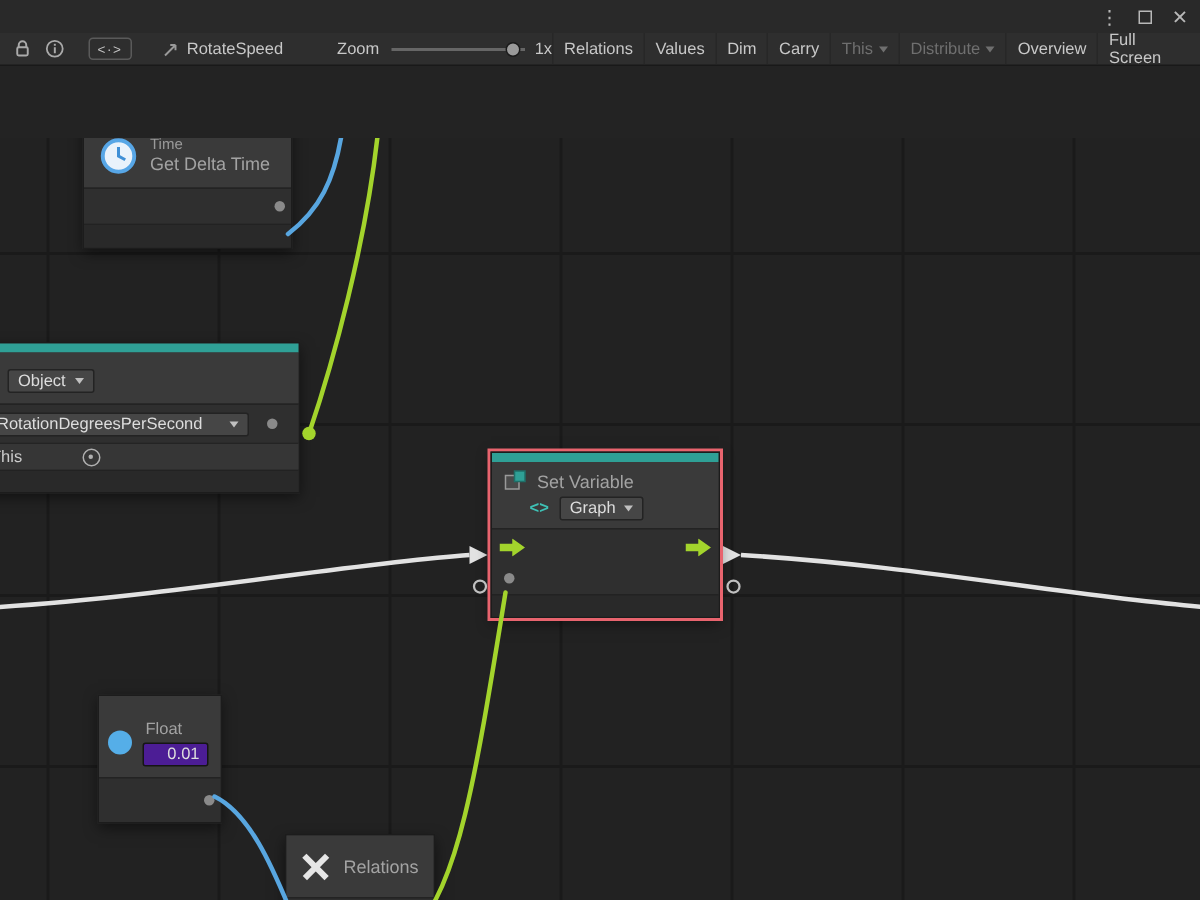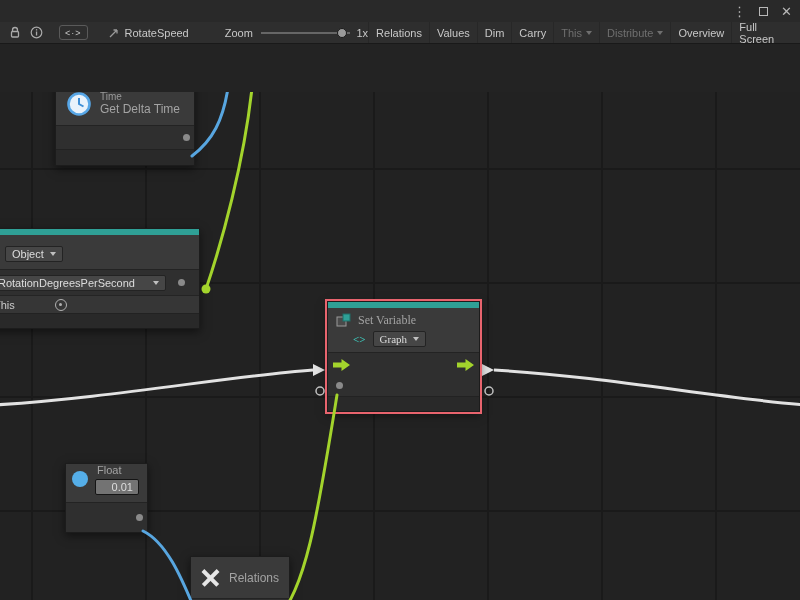--- a/index.html
+++ b/index.html
@@ -39,33 +39,33 @@
             background-image:linear-gradient(90deg,#1a1a1a 0,#1a1a1a 2px,transparent 2px),
                              linear-gradient(#1a1a1a 0,#1a1a1a 2px,transparent 2px);
             background-size:114px 100%, 100% 114px;
             background-position:31px 0, 0 76px;margin-top:48px; }
   svg.wires { position:absolute; left:0; top:0; pointer-events:none; }
   #wires-under { z-index:1; } #wires-over { z-index:4; }
 
   
   .node { position:absolute; background:#2f2f2f; border:1px solid #1c1c1c;
           box-shadow:0 3px 9px rgba(0,0,0,.5); z-index:2; }
-  .node.selected { box-shadow:0 0 0 2px #e8646e, 0 3px 9px rgba(0,0,0,.5);font-family:Liberation Serif, serif; }
+  .node.selected { box-shadow:0 0 0 2px #e8646e, 0 3px 9px rgba(0,0,0,.5); }
   .stripe { height:6px; background:#2fa096; }
   .nhead { background:#3a3a3a; }
   .nfoot { background:#292929; border-top:1px solid #222; }
   .nbody { background:#2f2f2f; border-top:1px solid #232323; }
   .ntitle { font-size:12px; color:#a3a3a3; }
   .nsub { font-size:10px; color:#9a9a9a; }
   .port { position:absolute; width:7px; height:7px; border-radius:50%; background:#8a8a8a; }
   .port.orange { background:#e8842c; }
   .dd { display:inline-flex; align-items:center; background:#464646; border:1px solid #232323; border-radius:2px;
         padding:1px 6px; color:#ddd; font-size:11px; gap:6px; white-space:nowrap; overflow:hidden; }
   .dd .dd-arrow { border-top-color:#c0c0c0; margin-top:3px; }
-  .valbox { background:#737373; border:1px solid #151515; border-radius:2px; padding:1px 5px;
+  .valbox { background:#4c1d95; border:1px solid #151515; border-radius:2px; padding:1px 5px;
             font-size:11px; color:#ddd; width:44px; text-align:right; }
   .code-glyph { color:#3ec1b5; font-size:11px; font-weight:bold; }
   .target-icon { width:12px; height:12px; border:1.5px solid #b0b0b0; border-radius:50%; position:relative; display:inline-block; }
   .target-icon i { position:absolute; left:3px; top:3px; width:3px; height:3px; border-radius:50%; background:#b0b0b0; }
   .x-icon { position:relative; width:19px; height:19px; display:inline-block; }
   .x-icon i { position:absolute; left:-1px; top:8px; width:21px; height:3.5px; background:#e6e6e6; }
   .x-icon i:first-child { transform:rotate(45deg); } .x-icon i:last-child { transform:rotate(-45deg); }
   .float-icon { width:16px; height:16px; border-radius:50%; background:#55aee8; display:inline-block; }
   .plabel { font-size:11px; color:#cccccc; }
 </style>
@@ -215,21 +215,21 @@
           <path d="M0 3.5 h8.5 v-3.5 l8.5 6 -8.5 6 v-3.5 h-8.5 z" fill="#a3d42c"></path>
         </svg>
     </div>
     <div style="height:20px;position:relative;background:#2f2f2f;">
       <span class="port" style="left:8px;top:6px;"></span>
     </div>
     <div class="nfoot" style="height:15px;"></div>
   </div>
 
   <div class="node" style="left:65px;top:371px;width:83px;">
-    <div class="nhead" style="display:flex;gap:7px;padding:0 6px 7px;">
+    <div class="nhead" style="display:flex;gap:7px;padding:16px 6px 7px;">
       <span class="float-icon" style="margin-top:7px;"></span>
       <div>
         <div class="ntitle" style="font-size:11px;margin-left:2px;">Float</div>
         <div class="valbox" style="margin-top:3px;">0.01</div>
       </div>
     </div>
     <div class="nbody" style="height:30px;position:relative;">
       <span class="port" style="right:4px;top:11px;"></span>
     </div>
   </div>

